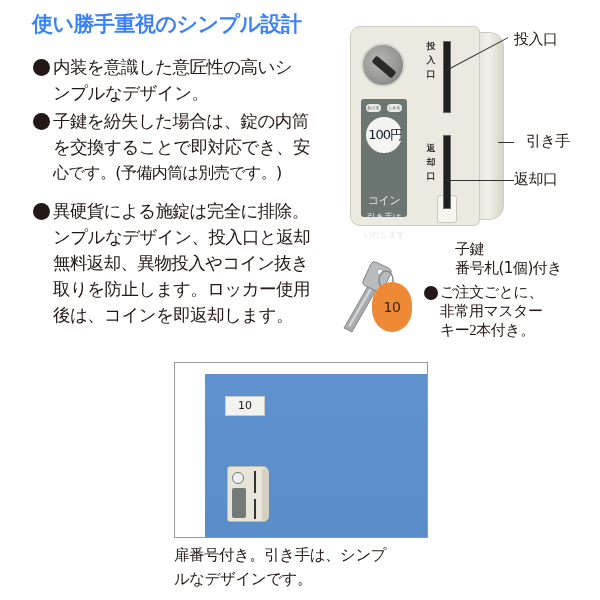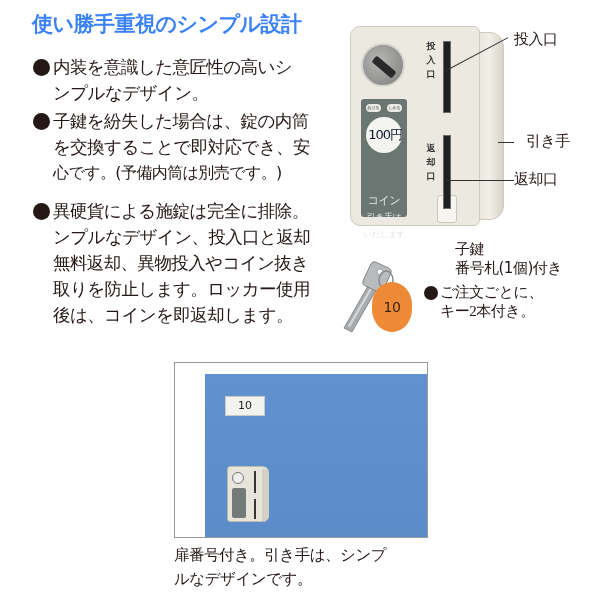--- a/index.html
+++ b/index.html
@@ -127,20 +127,21 @@
 </svg>
 <div class="tag">10</div>
 
 <div class="keynote">
   <div>子鍵</div>
   <div>番号札(1個)付き</div>
 </div>
 <div class="master">
   <span class="dot"></span>
   <span class="line">ご注文ごとに、</span>
+  <span class="line">非常用マスター</span>
   <span class="line">キー2本付き。</span>
 </div>
 
 <div class="photo">
   <div class="door">
     <div class="plate">10</div>
     <div class="minilock">
       <div class="mk"></div>
       <div class="mp"></div>
       <div class="ms" style="top:4px; height:22px;"></div>

